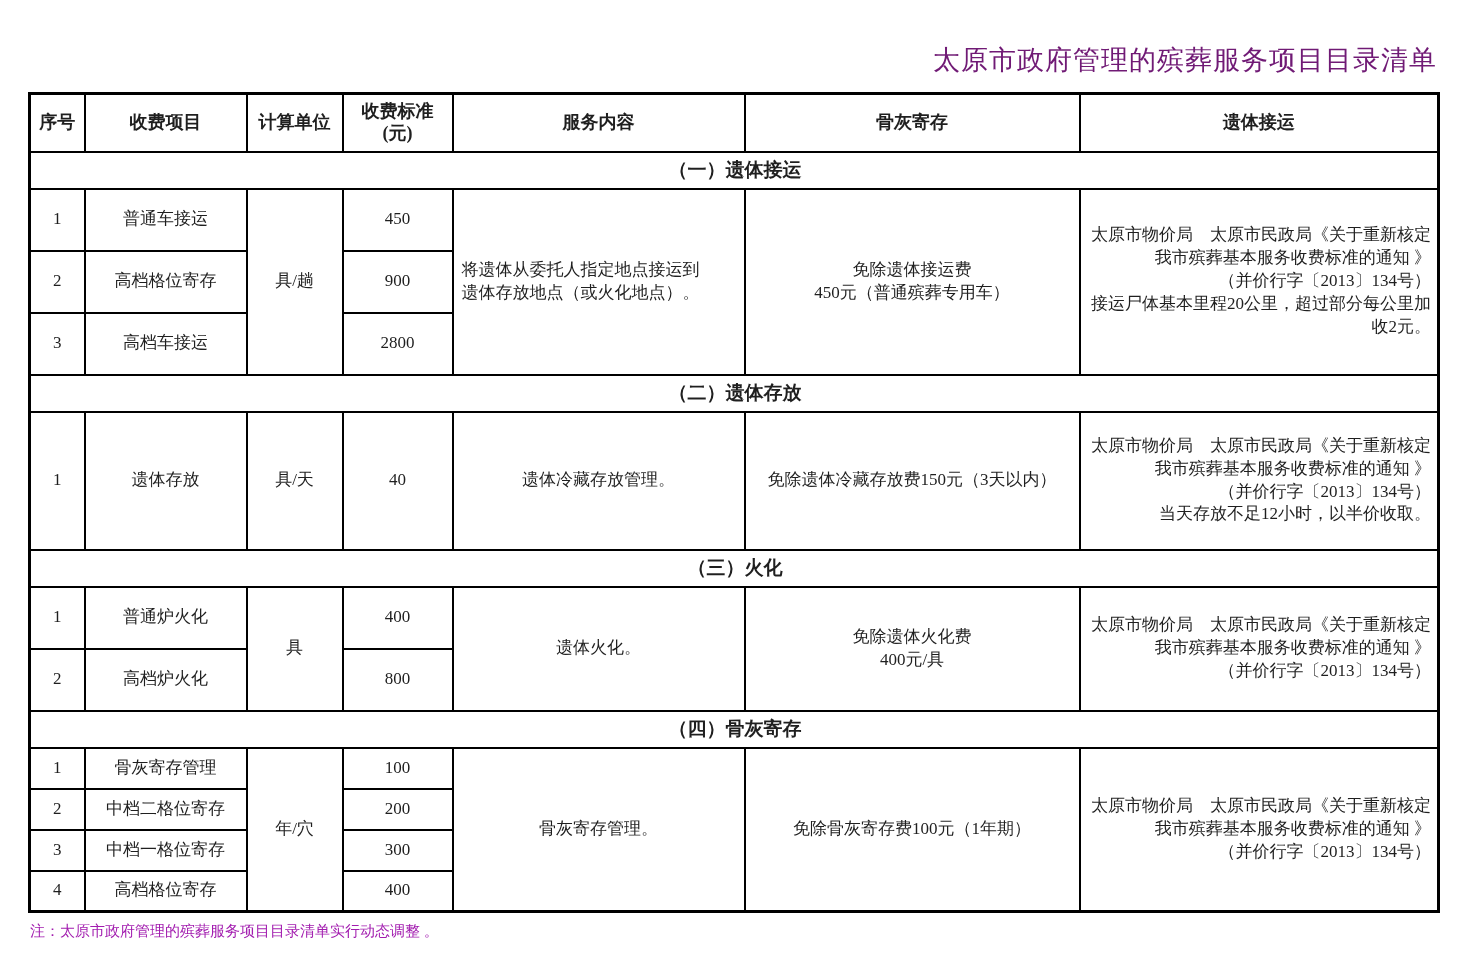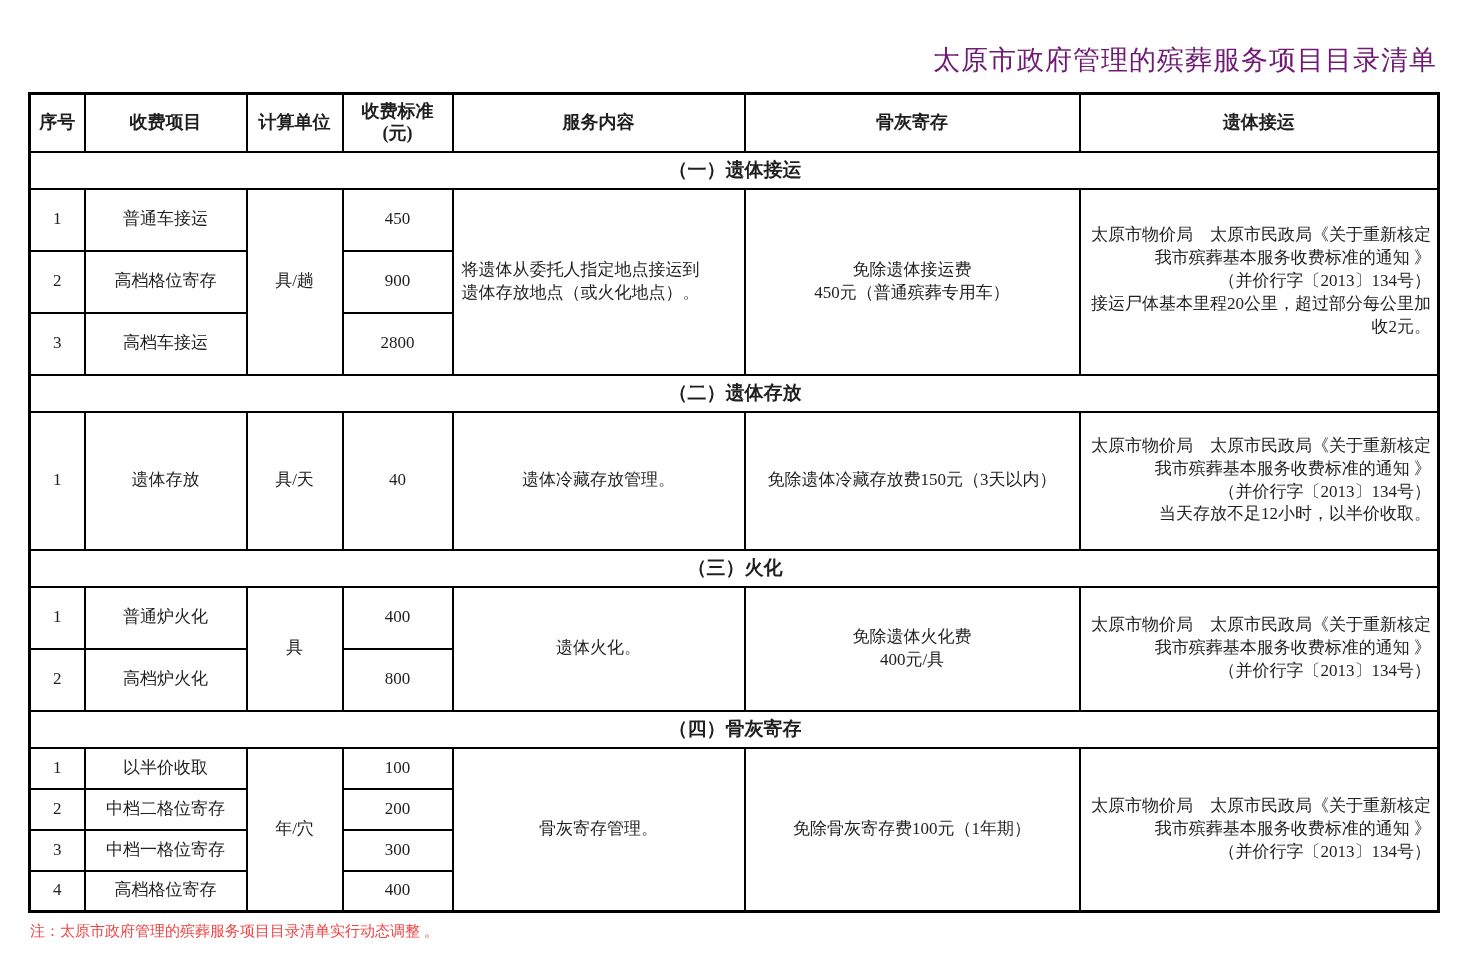--- a/index.html
+++ b/index.html
@@ -61,21 +61,21 @@
   }
   td.service-left { text-align: left; padding-left: 8px; }
   td.basis {
     text-align: right;
     padding-left: 8px;
     padding-right: 6px;
   }
   .note {
     margin: 9px 0 0 2px;
     font-size: 15px;
-    color: #ef4444;
+    color: #a21caf;
   }
 </style>
 </head>
 <body>
 
 <div class="page">
 
   <h1 class="title">太原市政府管理的殡葬服务项目目录清单</h1>
 
   <table class="fee-table">
@@ -162,21 +162,21 @@
         <td>2</td>
         <td>高档炉火化</td>
         <td>800</td>
       </tr>
 
       <tr class="row-section">
         <td class="section-title" colspan="7">（四）骨灰寄存</td>
       </tr>
       <tr class="row-s4">
         <td>1</td>
-        <td>以半价收取</td>
+        <td>骨灰寄存管理</td>
         <td rowspan="4">年/穴</td>
         <td>100</td>
         <td rowspan="4">骨灰寄存管理。</td>
         <td rowspan="4">免除骨灰寄存费100元（1年期）</td>
         <td rowspan="4" class="basis">太原市物价局　太原市民政局《关于重新核定我市殡葬基本服务收费标准的通知 》
 （并价行字〔2013〕134号）</td>
       </tr>
       <tr class="row-s4">
         <td>2</td>
         <td>中档二格位寄存</td>

